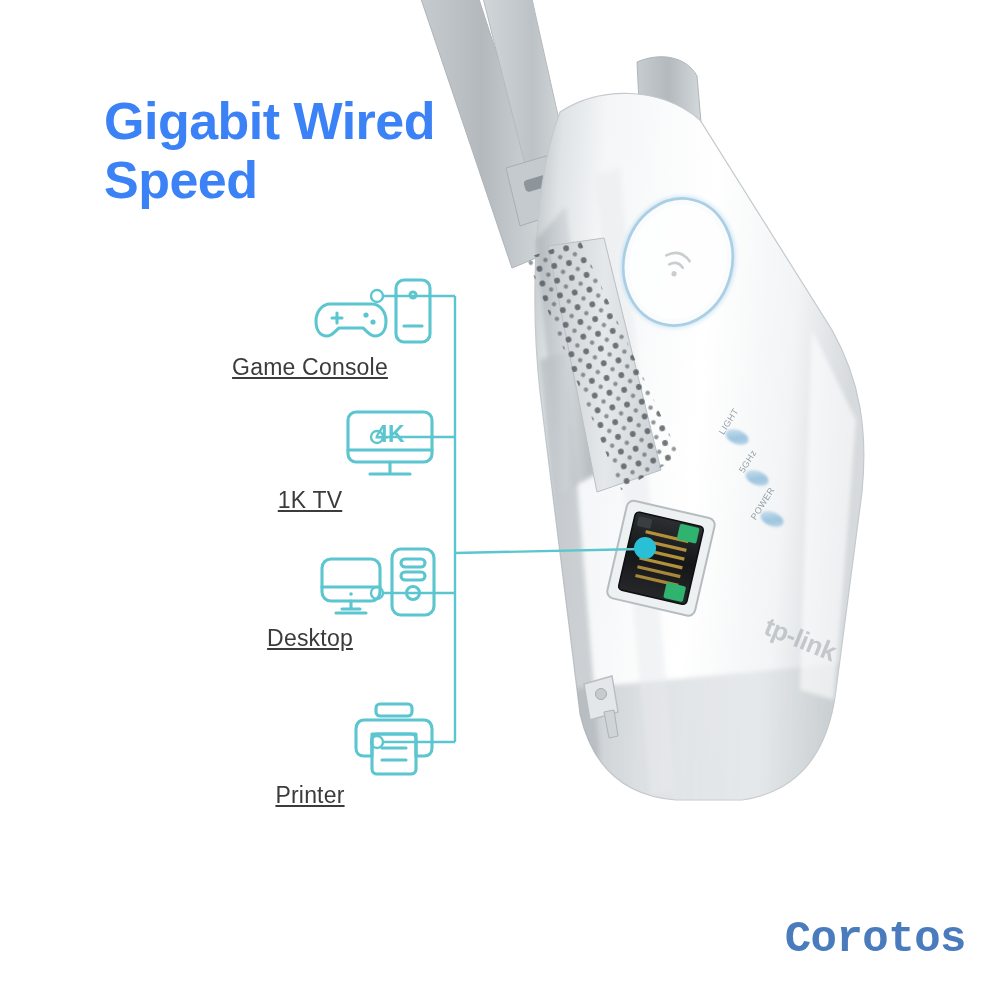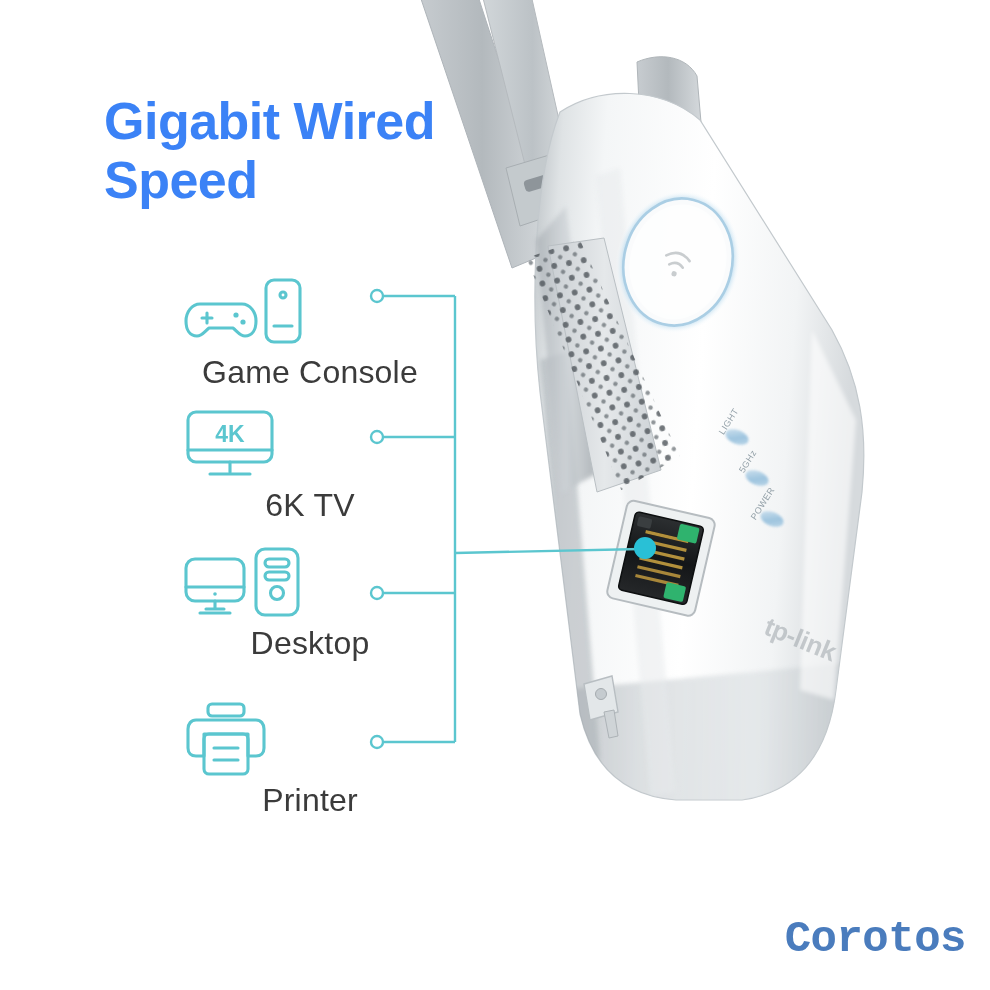--- a/index.html
+++ b/index.html
@@ -56,28 +56,29 @@
   .dev-item {
     position: absolute;
     z-index: 30;
     text-align: center;
     width: 260px;
   }
   .dev-icon {
     height: 78px;
     display: flex;
     align-items: center;
-    justify-content: flex-start;
+    justify-content: flex-end;
   }
   .dev-label {
     margin-top: 4px;
-    font-size: 32px;
+    font-size: 23px;
     color: #3b3b3b;
     font-weight: normal;
     letter-spacing: 0.2px;
+    text-decoration: underline;
   }
 
   #item-game    { left: 180px; top: 272px; }
   #item-tv      { left: 180px; top: 405px; }
   #item-desktop { left: 180px; top: 543px; }
   #item-printer { left: 180px; top: 700px; }
 
   
   #watermark {
     position: absolute;
@@ -322,21 +323,21 @@
 
   <div class="dev-item" id="item-tv">
     <div class="dev-icon">
       <svg width="100" height="76" viewBox="0 0 100 76" fill="none" stroke="#5bc6cf" stroke-width="3.1" stroke-linecap="round" stroke-linejoin="round">
         <rect x="8" y="6" width="84" height="50" rx="8"></rect>
         <path d="M8,44 L92,44"></path>
         <path d="M50,56 L50,66 M30,68 L70,68"></path>
         <text x="50" y="36" font-family="Liberation Sans, sans-serif" font-size="23" font-weight="bold" fill="#5bc6cf" stroke="none" text-anchor="middle">4K</text>
       </svg>
     </div>
-    <div class="dev-label">6K TV</div>
+    <div class="dev-label">1K TV</div>
   </div>
 
   <div class="dev-item" id="item-printer">
     <div class="dev-icon">
       <svg width="92" height="78" viewBox="0 0 92 78" fill="none" stroke="#5bc6cf" stroke-width="3.1" stroke-linecap="round" stroke-linejoin="round">
 
         <rect x="28" y="4" width="36" height="12" rx="4"></rect>
 
         <path d="M16,20 L76,20 C81,20 84,24 84,29 L84,48 C84,53 81,56 76,56 L68,56 L68,34 L24,34 L24,56 L16,56 C11,56 8,53 8,48 L8,29 C8,24 11,20 16,20 Z"></path>
 

